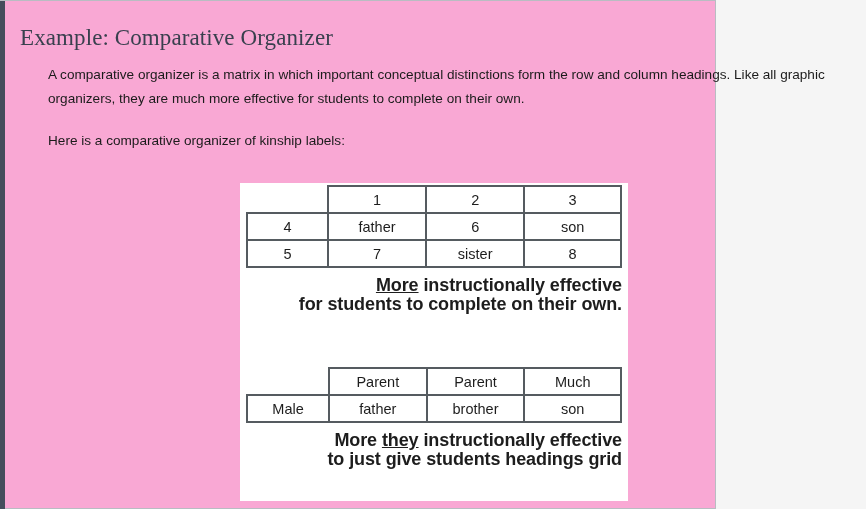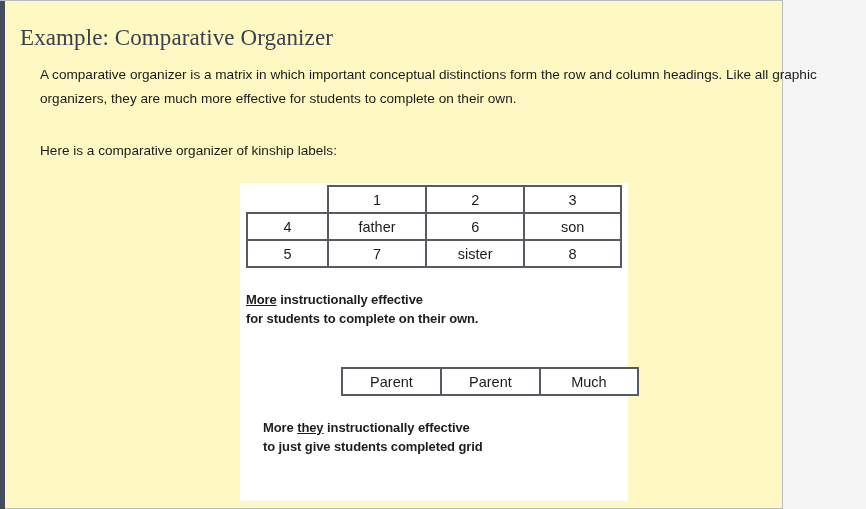--- a/index.html
+++ b/index.html
@@ -3,48 +3,48 @@
 <meta charset="utf-8">
 <style>
   html,body{margin:0;padding:0;}
   body{
     width:866px;height:509px;overflow:hidden;
     background:#f5f5f5;
     font-family:"Liberation Sans", sans-serif;
   }
   .page{
     position:relative;
-    width:783px;height:509px;
+    width:716px;height:509px;
     box-sizing:border-box;
-    background:#fef9c3;
+    background:#f9a8d4;
     border:1px solid #b9bcc2;
     border-left:none;
   }
   .left-stripe{
     position:absolute;left:0;top:0;
     width:5px;height:509px;
     background:#454d5c;
   }
   .title{
     position:absolute;left:20px;top:24px;
     font-family:"Liberation Serif", serif;
     font-size:23px;
     color:#39404e;
     letter-spacing:.1px;
     white-space:nowrap;
   }
   .body-text{
     position:absolute;
-    left:40px;top:62px;width:790px;
+    left:48px;top:62px;width:790px;
     font-size:13.6px;
     line-height:24px;
     color:#1b1b1b;
   }
   .body-text p{margin:0;}
-  .body-text p.second{margin-top:28px;}
+  .body-text p.second{margin-top:18px;}
 
   .figure{
     position:absolute;
     left:240px;top:182px;
     width:388px;height:318px;
     background:#ffffff;
   }
   .tbl-wrap{width:100%;display:flex;justify-content:center;}
   table.kin{
     border-collapse:collapse;
@@ -64,32 +64,32 @@
   table.kin td.corner{
     border:none;
     background:transparent;
   }
   .col-head{width:83px;}
   .col-a{width:99px;}
   .col-b{width:99px;}
   .col-c{width:99px;}
 
   .caption{
-    text-align:left;
-    font-size:13px;
+    text-align:right;
+    font-size:18px;
     line-height:19px;
     color:#1d1d1d;
     font-weight:600;
-    margin-top:22px;
+    margin-top:8px;
     letter-spacing:-.1px;
   }
   .caption u{text-decoration:underline;}
 
   .t1{position:absolute;left:6px;top:2px;width:376px;}
-  .t2{position:absolute;left:23px;top:184px;width:376px;}
+  .t2{position:absolute;left:6px;top:184px;width:376px;}
 </style>
 </head>
 <body>
 
 <div class="page">
 
   <div class="left-stripe"></div>
 
   <div class="title">Example: Comparative Organizer</div>
 
@@ -134,23 +134,29 @@
     <div class="t2">
       <div class="tbl-wrap">
         <table class="kin">
           <tbody>
             <tr>
               <td class="corner col-head"></td>
               <td class="col-a">Parent</td>
               <td class="col-b">Parent</td>
               <td class="col-c">Much</td>
             </tr>
+            <tr>
+              <td class="col-head">Male</td>
+              <td>father</td>
+              <td>brother</td>
+              <td>son</td>
+            </tr>
           </tbody>
         </table>
       </div>
       <div class="caption">
         <span>More </span><u>they</u><span> instructionally effective</span><br>
-        <span>to just give students completed grid</span>
+        <span>to just give students headings grid</span>
       </div>
     </div>
 
   </div>
 </div>
 
 </body></html>

